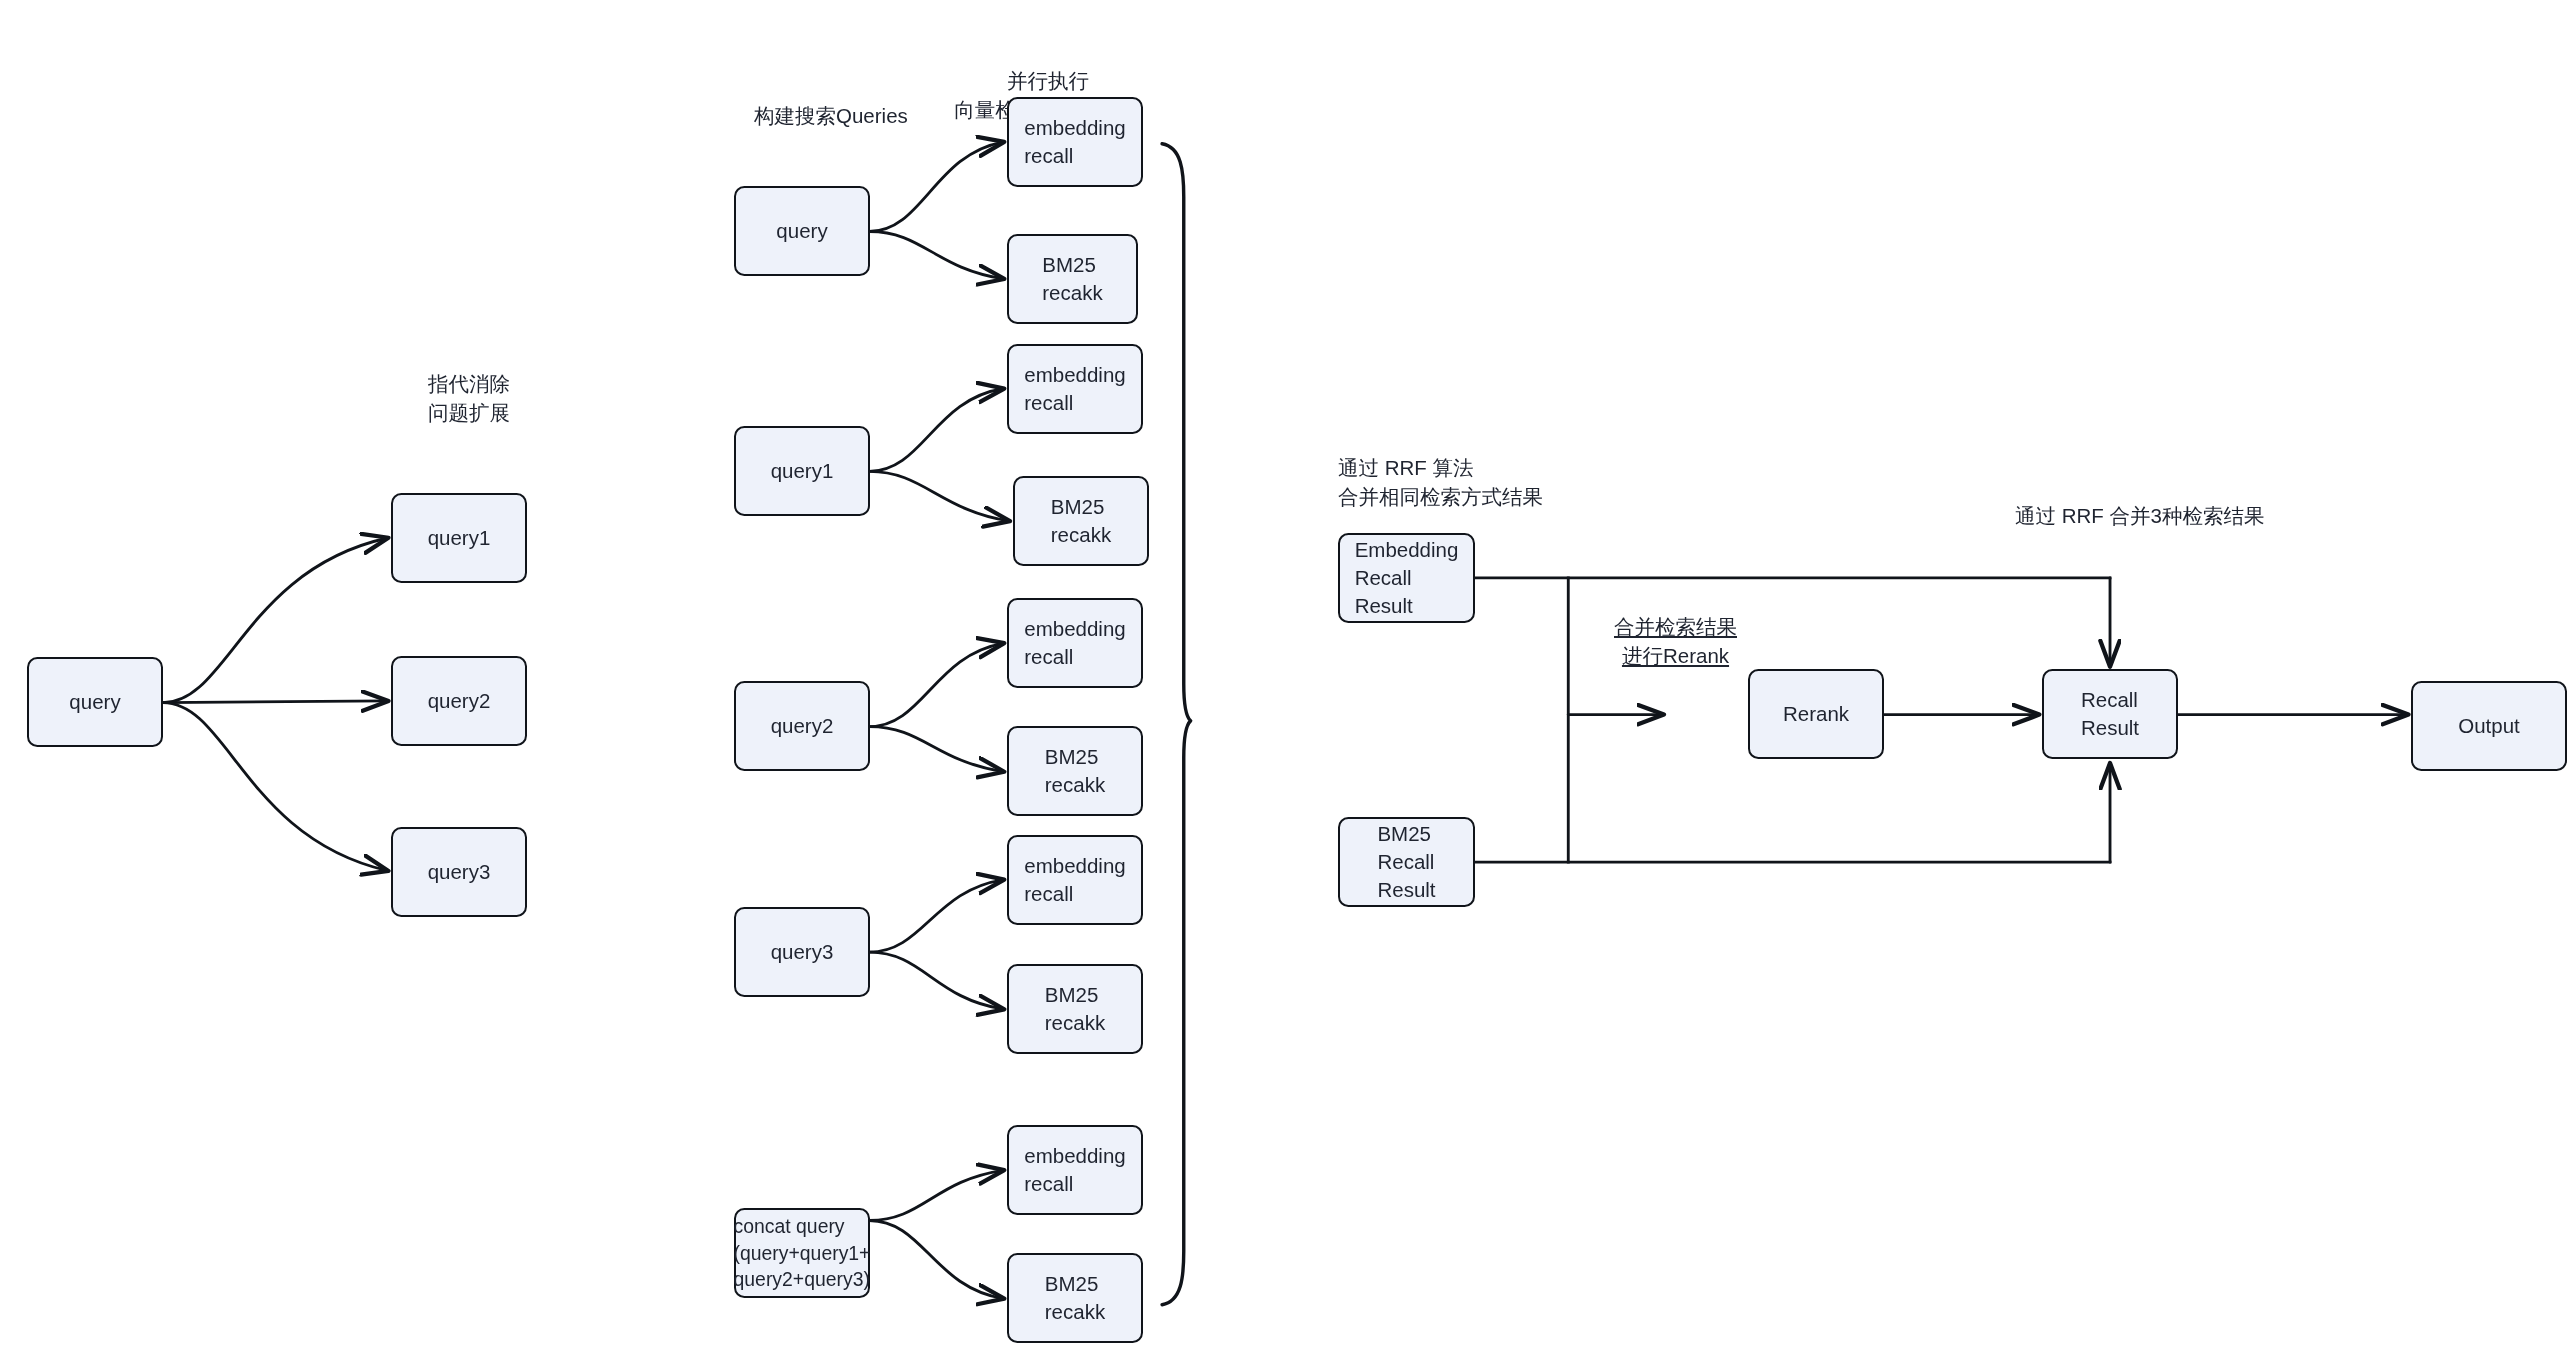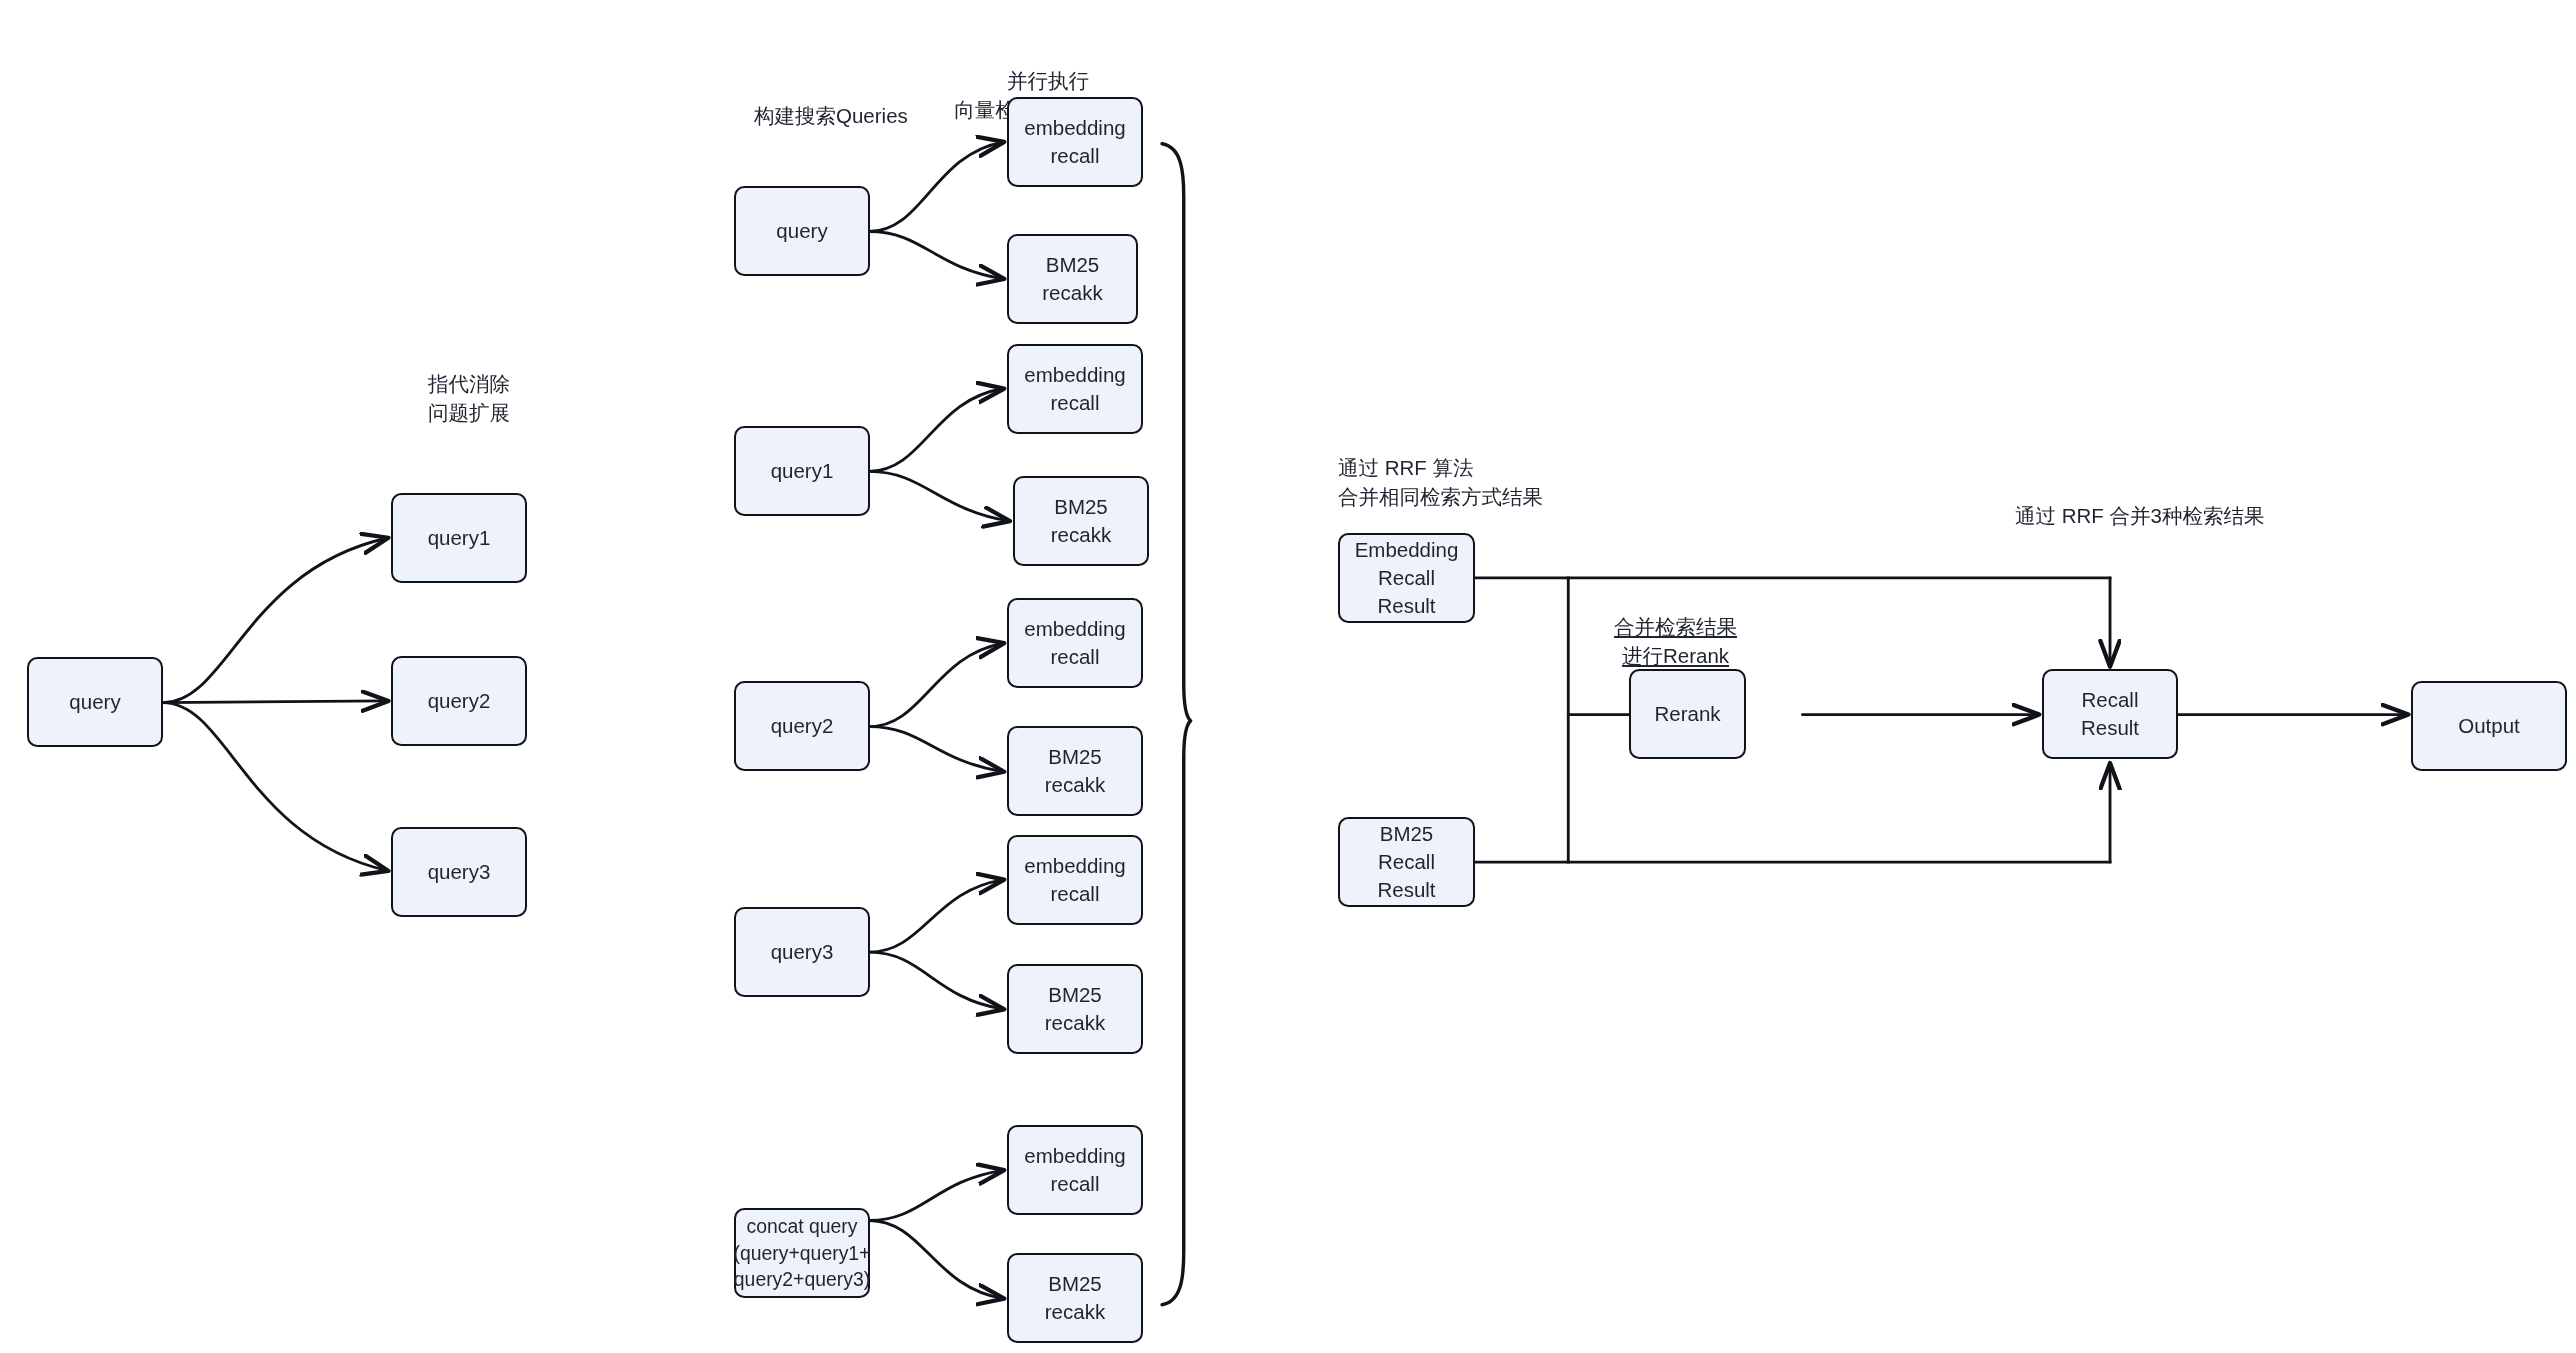--- a/index.html
+++ b/index.html
@@ -24,21 +24,20 @@
   }
   .node {
     position: absolute;
     box-sizing: border-box;
     background: #eef2fa;
     border: 2.8px solid #10141a;
     border-radius: 10.3px;
     display: flex;
     align-items: center;
     justify-content: center;
-    text-align: center;
     color: #1f2430;
     font-size: 20.5px;
     line-height: 1.38;
     white-space: pre-line;
     z-index: 3;
   }
   .note {
     position: absolute;
     color: #1f2430;
     font-size: 20.5px;
@@ -152,19 +151,19 @@
 recall</div>
   <div class="node" style="left:1007px; top:1253px; width:136px; height:90px;">BM25
 recakk</div>
 
   <div class="node" style="left:1338px; top:533px; width:137px; height:90px;">Embedding
 Recall
 Result</div>
   <div class="node" style="left:1338px; top:817px; width:137px; height:90px;">BM25
 Recall
 Result</div>
-  <div class="node" style="left:1629px; top:669px; width:117px; height:90px;">Rerank</div>
+  <div class="node" style="left:1748px; top:669px; width:136px; height:90px;">Rerank</div>
   <div class="node" style="left:2042px; top:669px; width:136px; height:90px;">Recall
 Result</div>
   <div class="node" style="left:2411px; top:681px; width:156px; height:90px;">Output</div>
 
 </div>
 
 
 </body></html>

